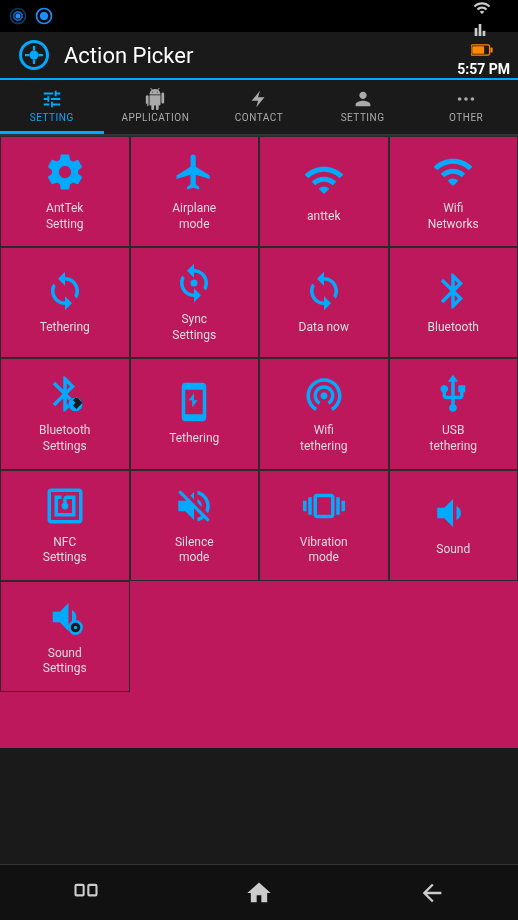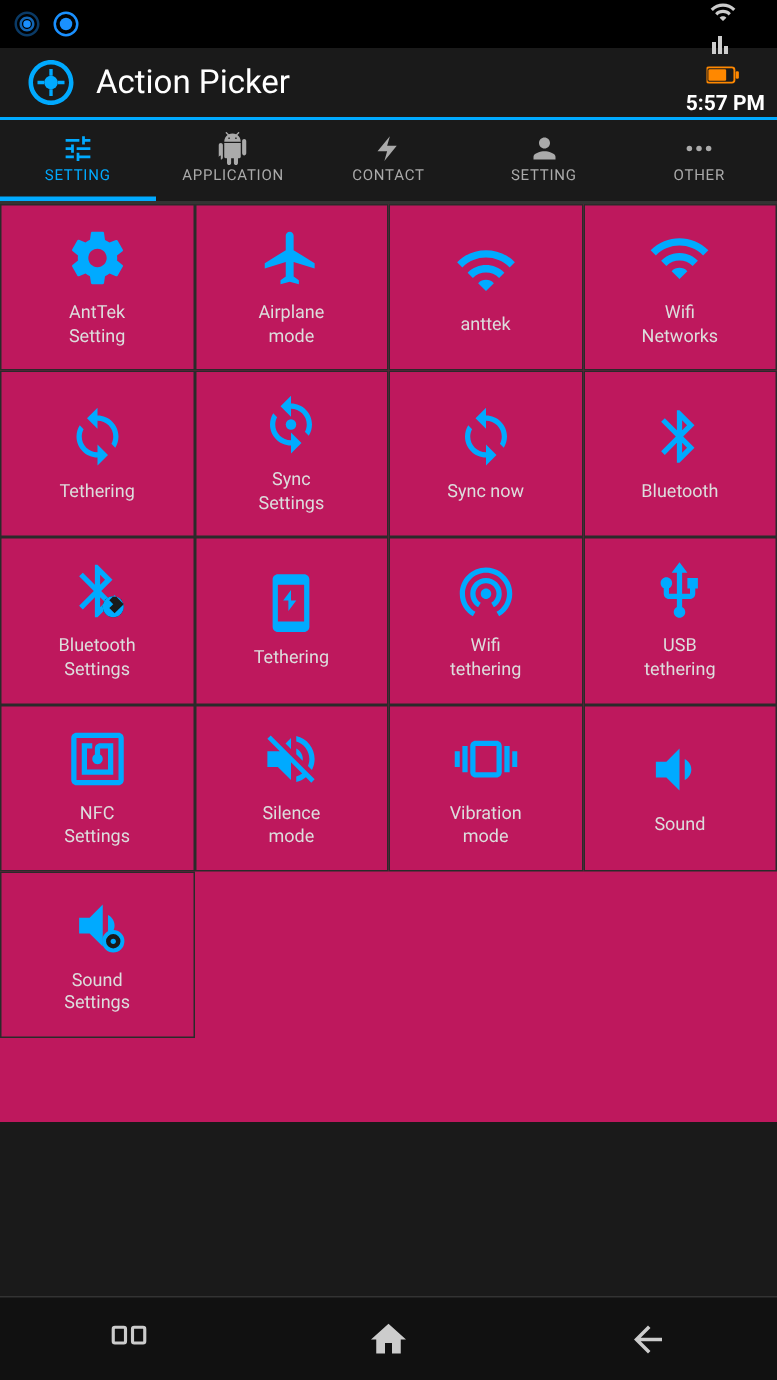--- a/index.html
+++ b/index.html
@@ -261,21 +261,21 @@
       <path d="M12 4V1L8 5l4 4V6c3.31 0 6 2.69 6 6 0 1.01-.25 1.97-.7 2.8l1.46 1.46C19.54 15.03 20 13.57 20 12c0-4.42-3.58-8-8-8zm0 14c-3.31 0-6-2.69-6-6 0-1.01.25-1.97.7-2.8L5.24 7.74C4.46 8.97 4 10.43 4 12c0 4.42 3.58 8 8 8v3l4-4-4-4v3z"></path>
       <circle cx="12" cy="12" r="2" fill="#00aaff"></circle>
     </svg>
     <span class="grid-item-label">Sync<br>Settings</span>
   </div>
 
   <div class="grid-item">
     <svg class="svg-icon" viewBox="0 0 24 24">
       <path d="M12 4V1L8 5l4 4V6c3.31 0 6 2.69 6 6 0 1.01-.25 1.97-.7 2.8l1.46 1.46C19.54 15.03 20 13.57 20 12c0-4.42-3.58-8-8-8zm0 14c-3.31 0-6-2.69-6-6 0-1.01.25-1.97.7-2.8L5.24 7.74C4.46 8.97 4 10.43 4 12c0 4.42 3.58 8 8 8v3l4-4-4-4v3z"></path>
     </svg>
-    <span class="grid-item-label">Sync now</span>
+    <span class="grid-item-label">Data now</span>
   </div>
 
   <div class="grid-item">
     <svg class="svg-icon" viewBox="0 0 24 24">
       <path d="M17.71 7.71L12 2h-1v7.59L6.41 5 5 6.41 10.59 12 5 17.59 6.41 19 11 14.41V22h1l5.71-5.71-4.3-4.29 4.3-4.29zM13 5.83l1.88 1.88L13 9.59V5.83zm1.88 10.46L13 18.17v-3.76l1.88 1.88z"></path>
     </svg>
     <span class="grid-item-label">Bluetooth</span>
   </div>
 
   <div class="grid-item">

